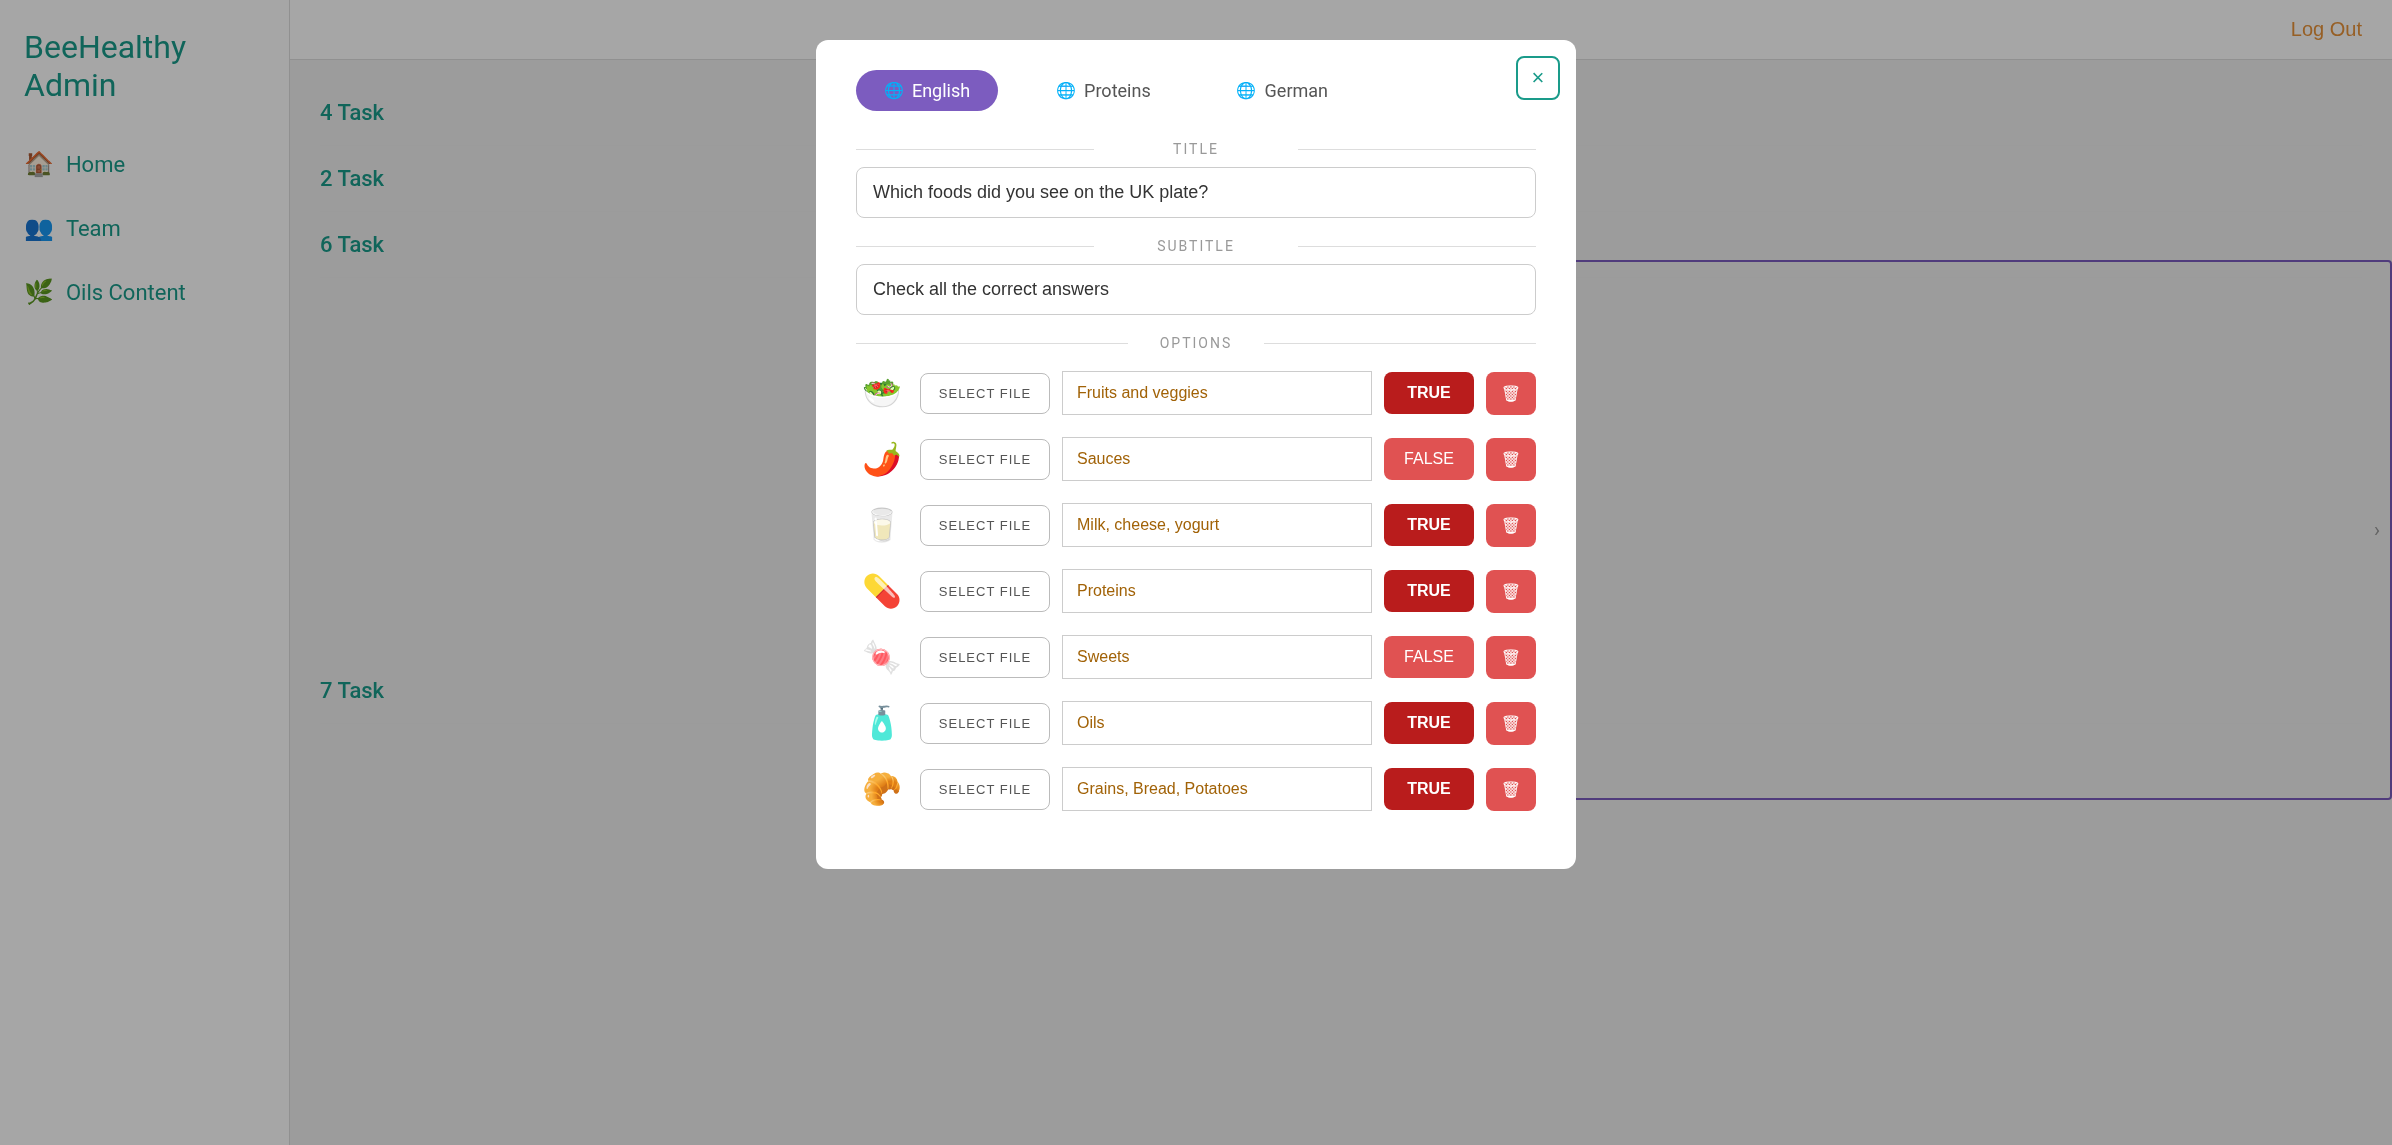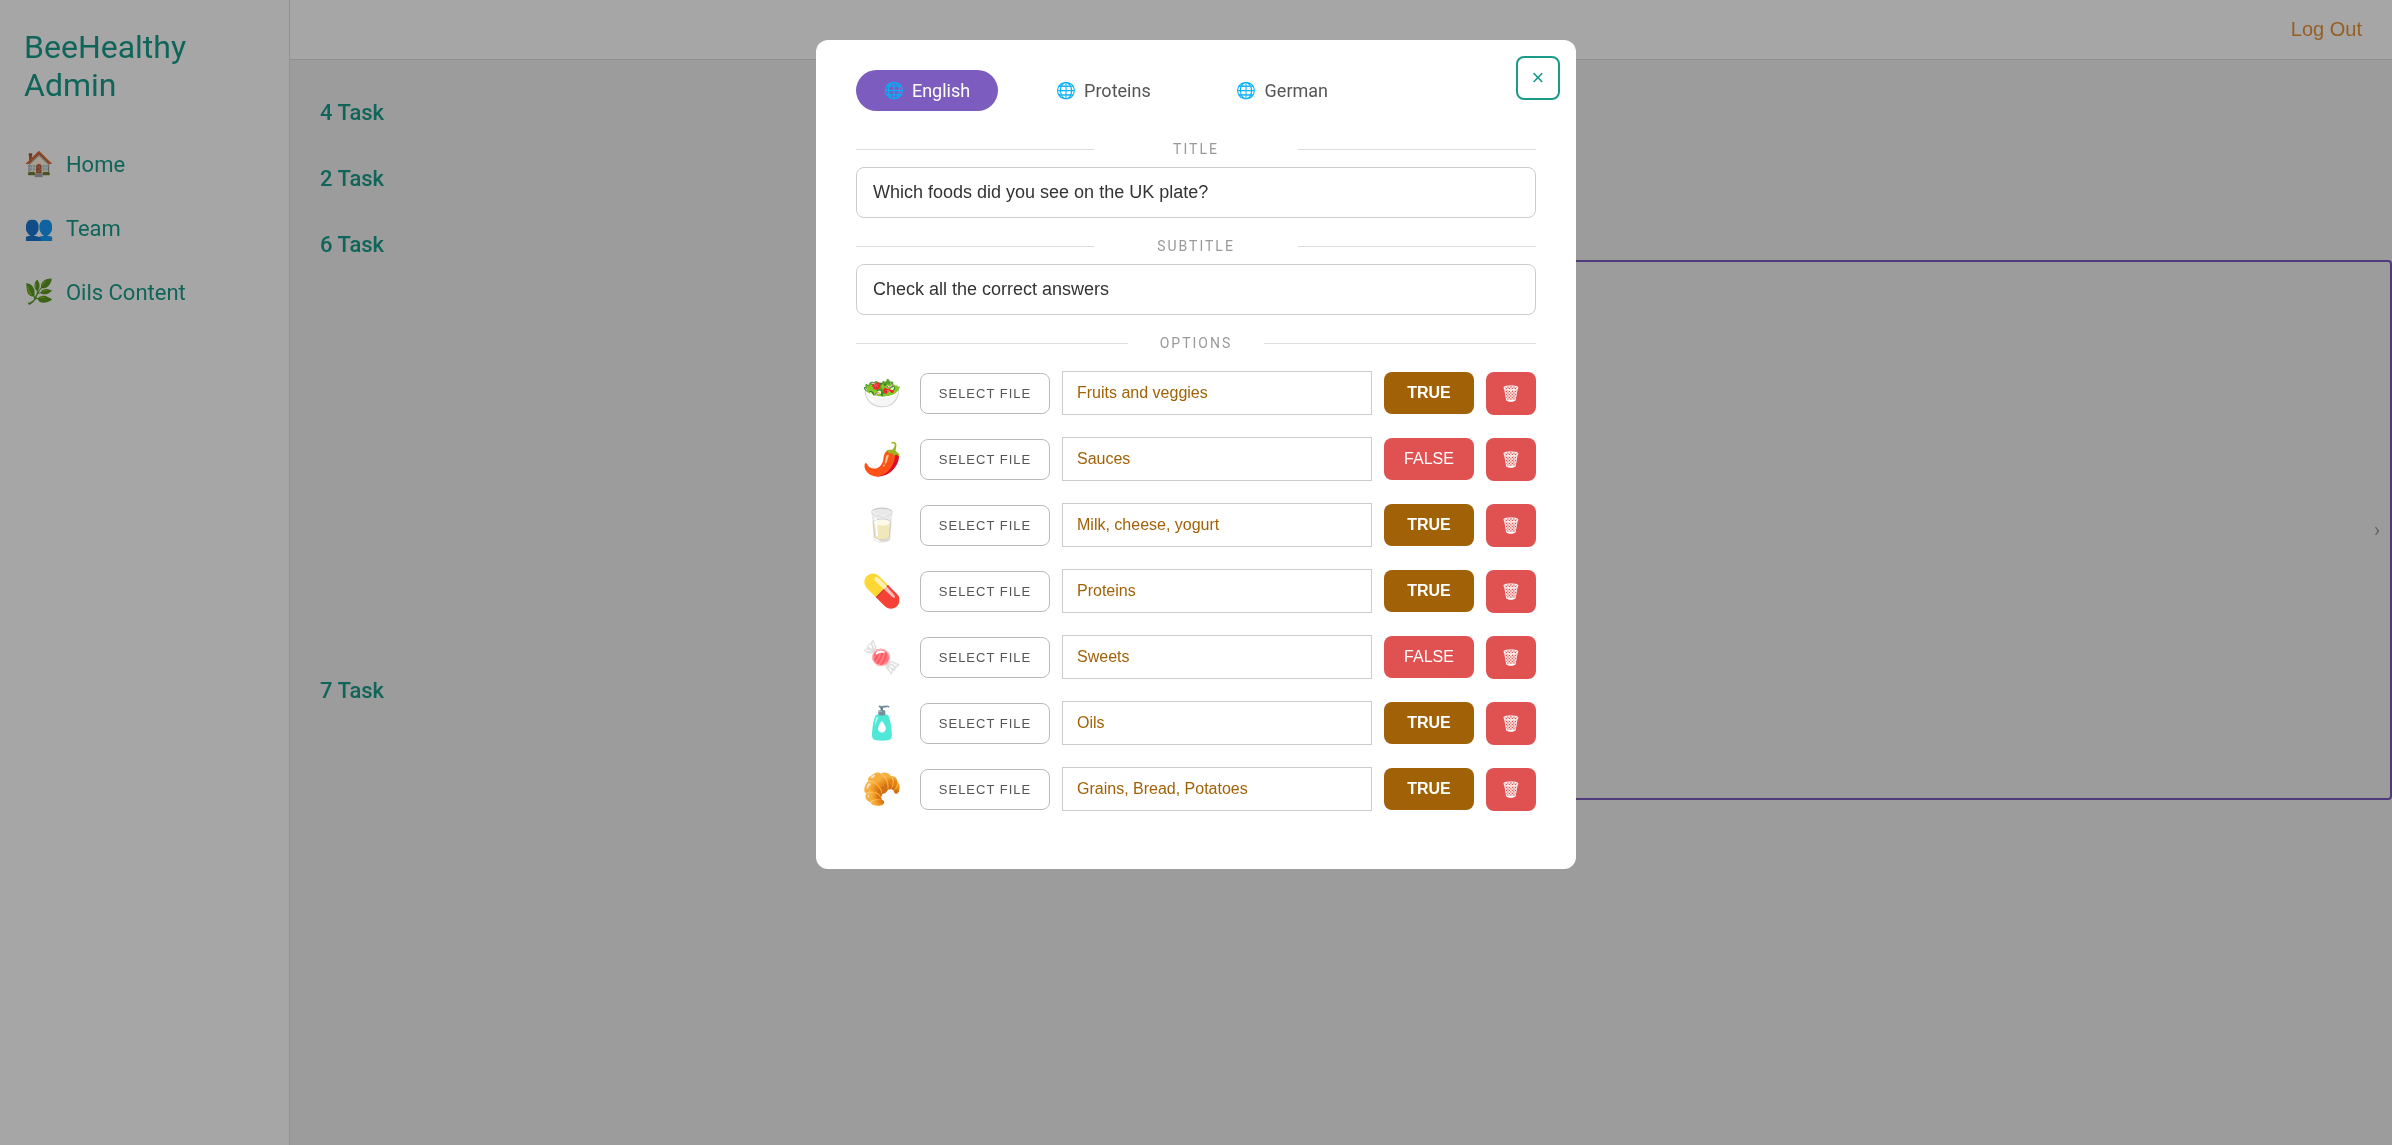--- a/index.html
+++ b/index.html
@@ -242,21 +242,21 @@
     .option-text-input {
       flex: 1;
       border: 1.5px solid #ccc;
       border-radius: 0;
       padding: 12px 14px;
       font-size: 16px;
       color: #a16207;
       outline: none;
     }
     .true-btn {
-      background: #a16207;
+      background: #b91c1c;
       color: #fff;
       border: none;
       border-radius: 8px;
       padding: 12px 20px;
       font-size: 16px;
       font-weight: 600;
       cursor: pointer;
       min-width: 90px;
     }
     .false-btn {

